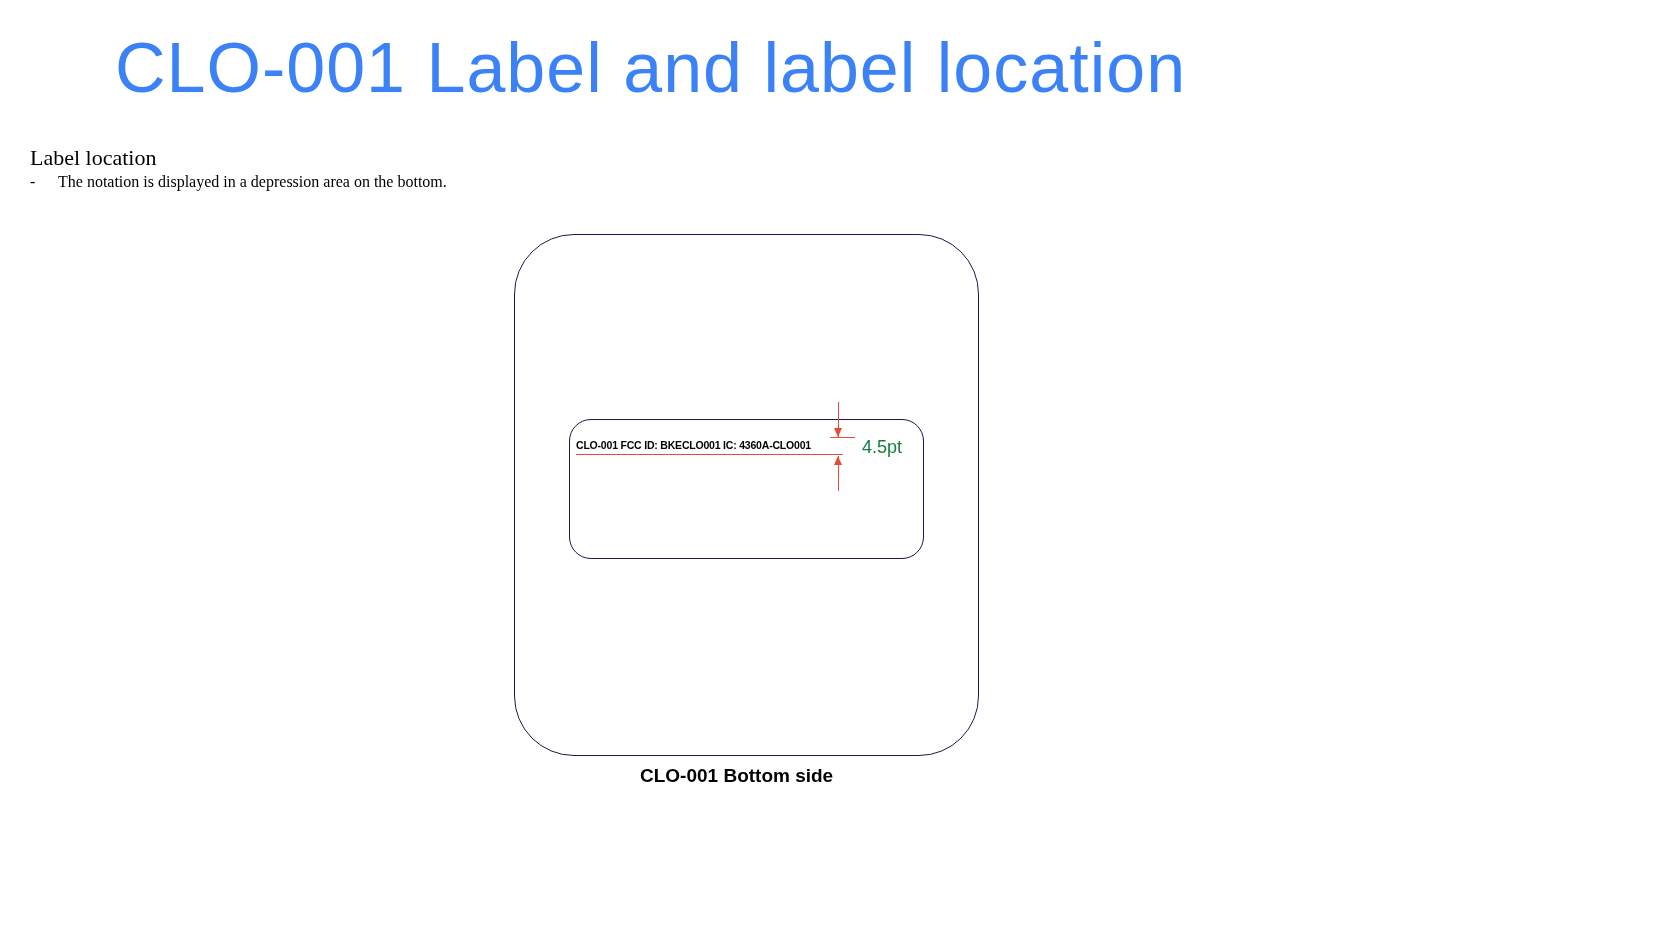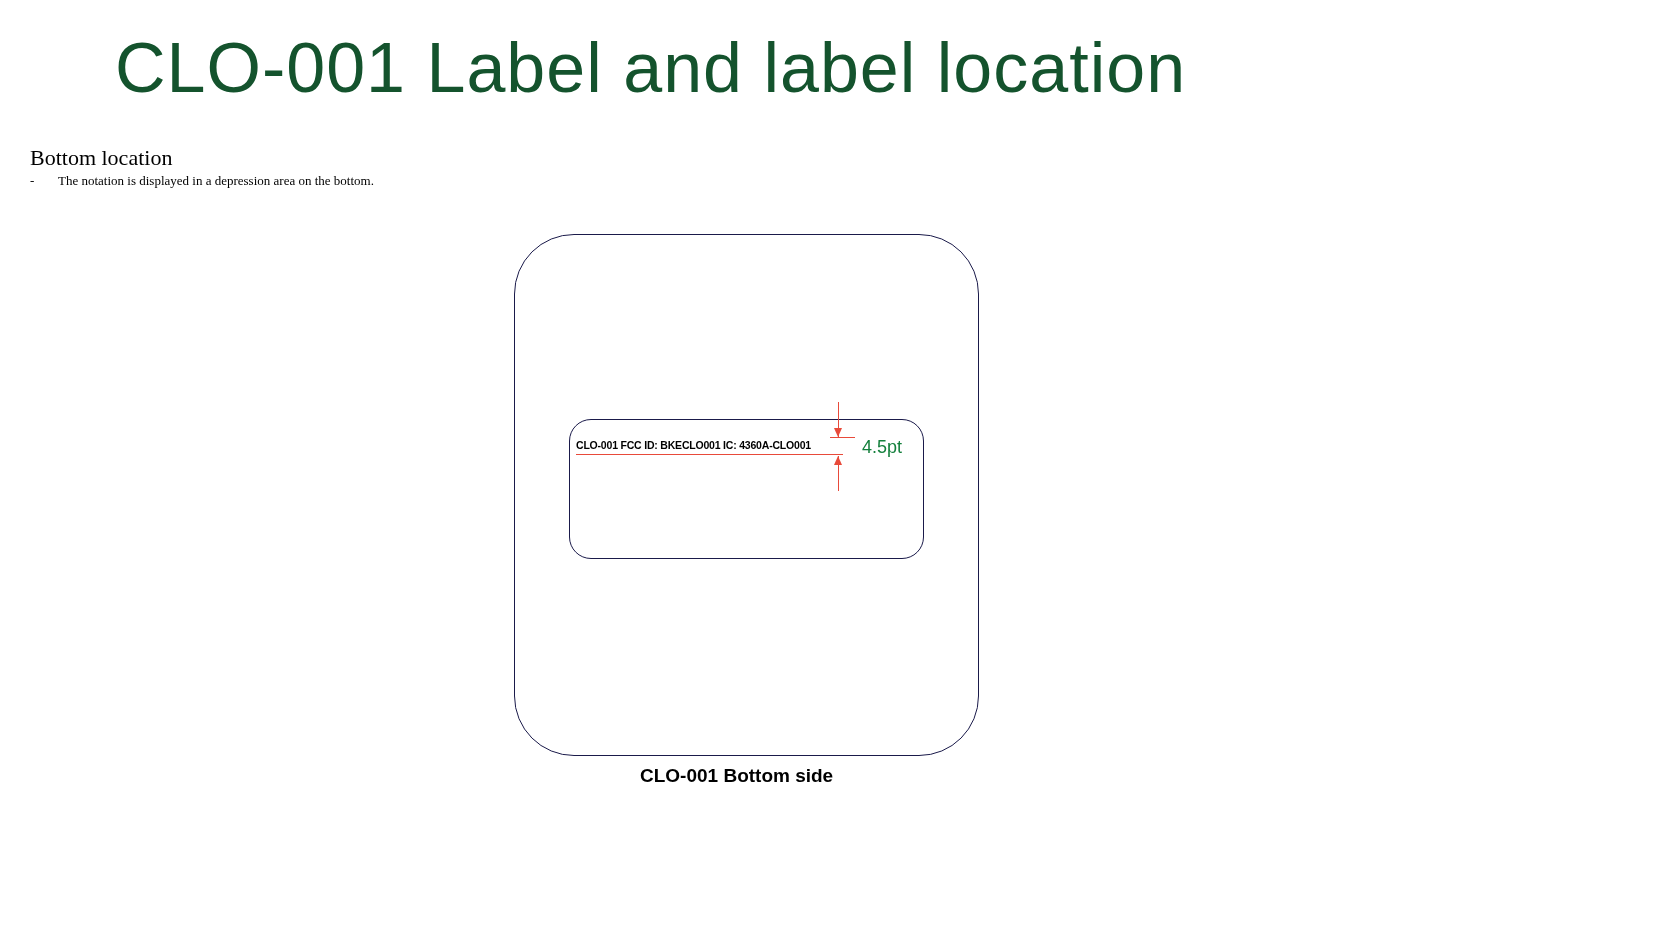--- a/index.html
+++ b/index.html
@@ -13,36 +13,36 @@
       background: #ffffff;
       font-family: "Times New Roman", Georgia, serif;
       position: relative;
     }
     .title {
       position: absolute;
       top: 28px;
       left: 115px;
       font-size: 70px;
       font-weight: 300;
-      color: #14532d;
+      color: #3b82f6;
       font-family: "Helvetica Neue", Arial, sans-serif;
       letter-spacing: 1px;
     }
     .section-heading {
       position: absolute;
       top: 145px;
       left: 30px;
       font-size: 22px;
       color: #000;
     }
     .bullet-line {
       position: absolute;
       top: 173px;
       left: 30px;
-      font-size: 13px;
+      font-size: 16px;
       color: #000;
     }
     .bullet-dash {
       display: inline-block;
       width: 28px;
     }
     .diagram-container {
       position: absolute;
       top: 234px;
       left: 514px;
@@ -150,21 +150,21 @@
       font-size: 19px;
       color: #000;
       font-weight: bold;
     }
   </style>
 </head>
 <body>
 
 <div class="title">CLO-001 Label and label location</div>
 
-<div class="section-heading">Bottom location</div>
+<div class="section-heading">Label location</div>
 
 <div class="bullet-line">
   <span class="bullet-dash">-</span><span>The notation is displayed in a depression area on the bottom.</span>
 </div>
 
 <div class="diagram-container">
   <div class="outer-rect"></div>
   <div class="inner-rect"></div>
   <div class="label-text">CLO-001  FCC ID: BKECLO001  IC: 4360A-CLO001</div>
   <div class="underline"></div>

